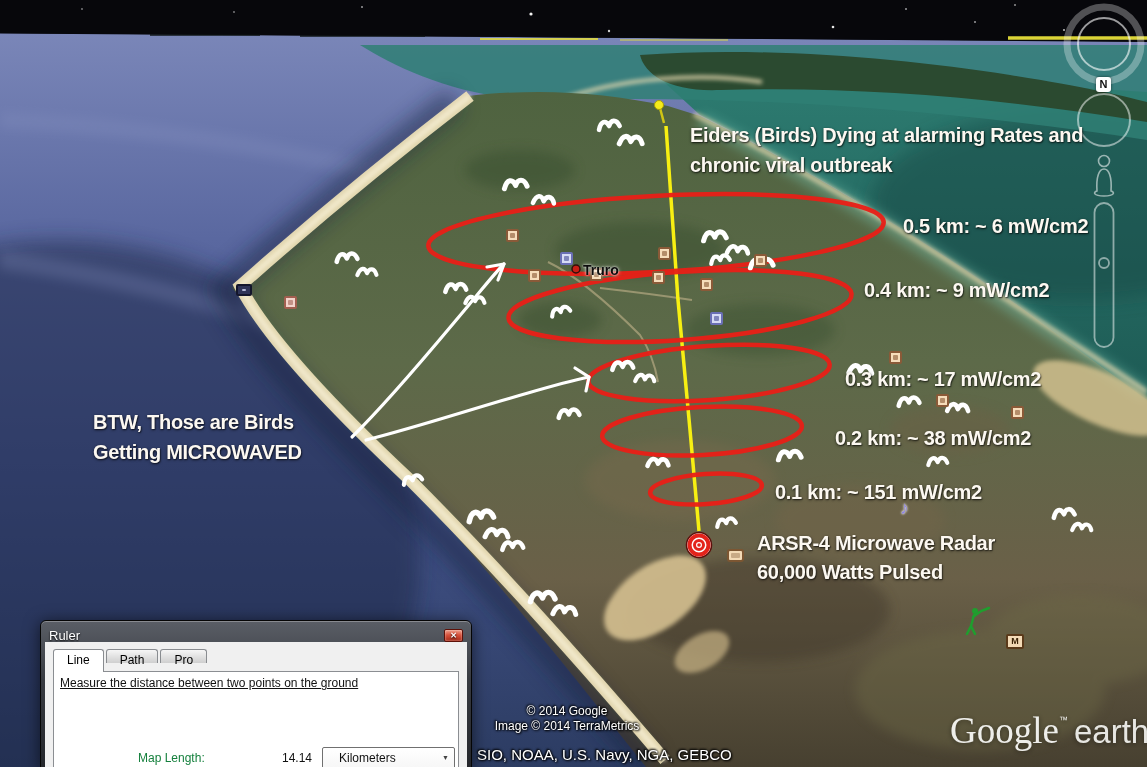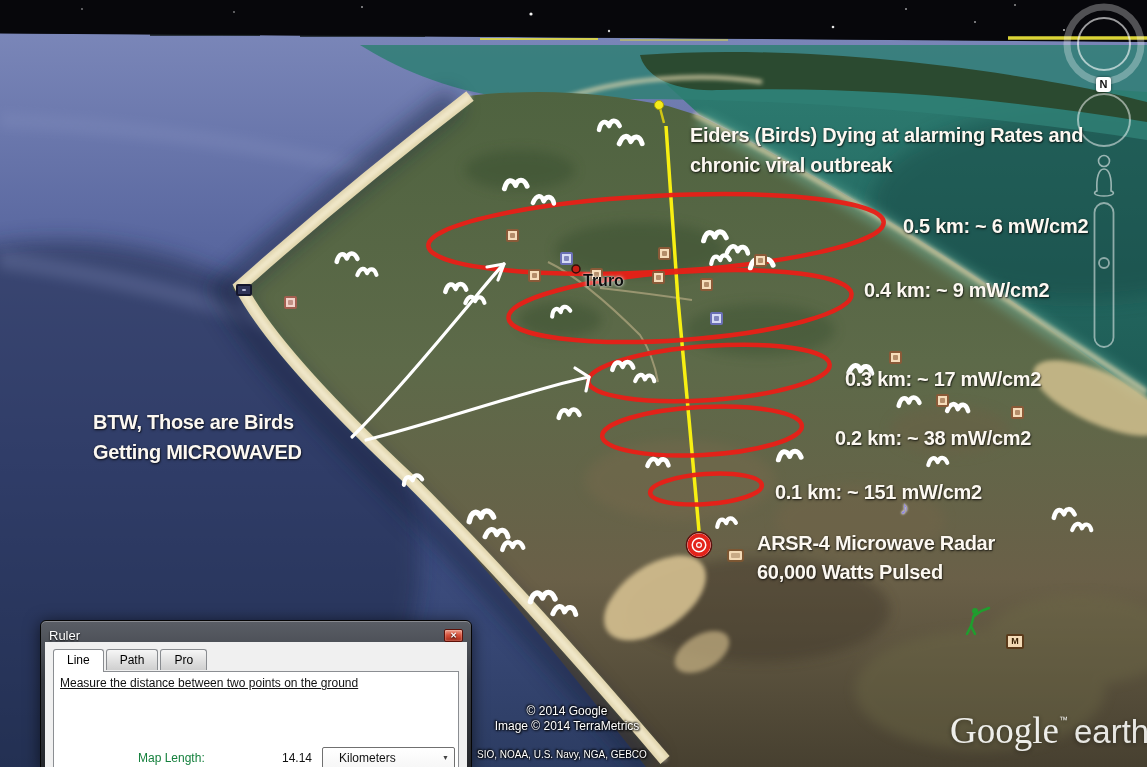--- a/index.html
+++ b/index.html
@@ -5,21 +5,21 @@
   html,body{margin:0;padding:0;background:#000;}
   *{box-sizing:border-box;}
   .stage{position:relative;width:1147px;height:767px;overflow:hidden;background:#07070b;
          font-family:"Liberation Sans",sans-serif;}
   .scene{position:absolute;left:0;top:0;}
 
   
   .ann{position:absolute;font-weight:bold;font-size:20px;letter-spacing:-0.3px;color:#fcf8f1;
        line-height:30px;white-space:nowrap;
        text-shadow:0 1px 3px rgba(0,0,0,.6),1px 1px 1px rgba(0,0,0,.4);}
-  .truro{position:absolute;left:583px;top:272px;font-size:16px;font-weight:bold;color:#0d0d0d;
+  .truro{position:absolute;left:583px;top:262px;font-size:14px;font-weight:bold;color:#0d0d0d;
          text-shadow:0 0 2px rgba(255,255,255,.95),0 0 4px rgba(255,255,255,.7);}
 
   
   .poi{position:absolute;width:13px;height:13px;border-radius:2px;}
   .poi::after{content:"";position:absolute;inset:2px;border-radius:1px;}
   .poi-tan{background:#f6ddbb;border:2px solid #8a5a38;}
   .poi-tan::after{background:rgba(125,75,40,.55);}
   .poi-blue{background:#d6dbf5;border:2px solid #6a6fb5;}
   .poi-blue::after{background:rgba(70,75,150,.6);}
   .poi-pink{background:#f3d3cb;border:2px solid #a25f50;}
@@ -33,41 +33,41 @@
   .music-note{position:absolute;font-size:18px;font-weight:bold;color:#8f85dd;
               text-shadow:0 0 2px #fff,0 0 3px #fff;}
   .n-badge{position:absolute;left:1096px;top:77px;width:15px;height:15px;background:#fff;border-radius:3px;
            color:#111;font-size:11px;font-weight:bold;line-height:15px;text-align:center;
            box-shadow:0 0 3px rgba(0,0,0,.6);}
 
   
   .attr{position:absolute;color:#fff;font-size:12px;line-height:15px;
         text-shadow:0 0 3px #000,1px 1px 2px #000,-1px -1px 2px #000;}
   .attr-center{left:452px;top:704px;width:230px;text-align:center;}
-  .attr-left{left:477px;top:747px;font-size:10px;}
+  .attr-left{left:477px;top:747px;font-size:15px;}
   .logo{position:absolute;left:950px;top:709px;color:#fafaf8;opacity:.93;white-space:nowrap;
         text-shadow:0 1px 5px rgba(0,0,0,.45);}
   .logo-google{font-family:Liberation Serif, serif;font-size:37px;}
   .logo-tm{font-size:9px;vertical-align:20px;letter-spacing:0;}
   .logo-earth{font-family:"Liberation Sans",sans-serif;font-size:33px;margin-left:6px;color:#f3f3f0;}
 
   
   .dlg{position:absolute;left:40px;top:620px;width:432px;height:150px;
        background:linear-gradient(#5a5e66,#383b41 40%,#24262b);
        border:1px solid #050505;border-radius:6px 6px 0 0;
        box-shadow:0 2px 16px rgba(0,0,0,.6), inset 0 1px 0 rgba(255,255,255,.28);}
   .dlg-title{height:28px;display:flex;align-items:center;padding:0 8px;color:#fff;font-size:13px;
              text-shadow:0 1px 2px #000;}
   .dlg-close{margin-left:auto;width:19px;height:13px;border-radius:2px;
              background:linear-gradient(#f0a08c,#d9523c 45%,#a62916);
              border:1px solid #5e1108;color:#fff;font-size:8px;line-height:11px;font-weight:bold;
              text-align:center;box-shadow:inset 0 0 2px rgba(255,255,255,.7);cursor:default;}
   .dlg-body{position:absolute;left:4px;right:4px;top:21px;bottom:0;background:#f0f0f0;}
   .tabs{position:absolute;left:8px;top:7px;display:flex;}
-  .tab{height:21px;padding:3px 13px 0;font-size:12px;color:#000;border:1px solid #898c90;
+  .tab{height:14px;padding:3px 13px 0;font-size:12px;color:#000;border:1px solid #898c90;
        border-bottom:none;border-radius:3px 3px 0 0;margin-right:2px;
        background:linear-gradient(#f6f6f6,#dedede 60%,#cfcfcf);position:relative;z-index:1;}
   .tab.active{background:#fff;z-index:3;height:23px;}
   .tab-panel{position:absolute;left:8px;right:8px;top:29px;bottom:-2px;background:#fff;
              border:1px solid #8b8e92;z-index:2;}
   .panel-desc{position:absolute;left:6px;top:4px;font-size:12px;color:#111;text-decoration:underline;}
   .ml-label{position:absolute;left:84px;top:79px;font-size:12px;color:#15803d;}
   .ml-value{position:absolute;left:190px;top:79px;width:68px;text-align:right;font-size:12px;color:#111;}
   .ml-combo{position:absolute;left:268px;top:75px;width:133px;height:35px;border:1px solid #707070;
             border-radius:2px;background:linear-gradient(#fff,#f1f1f1);font-size:12px;color:#111;

